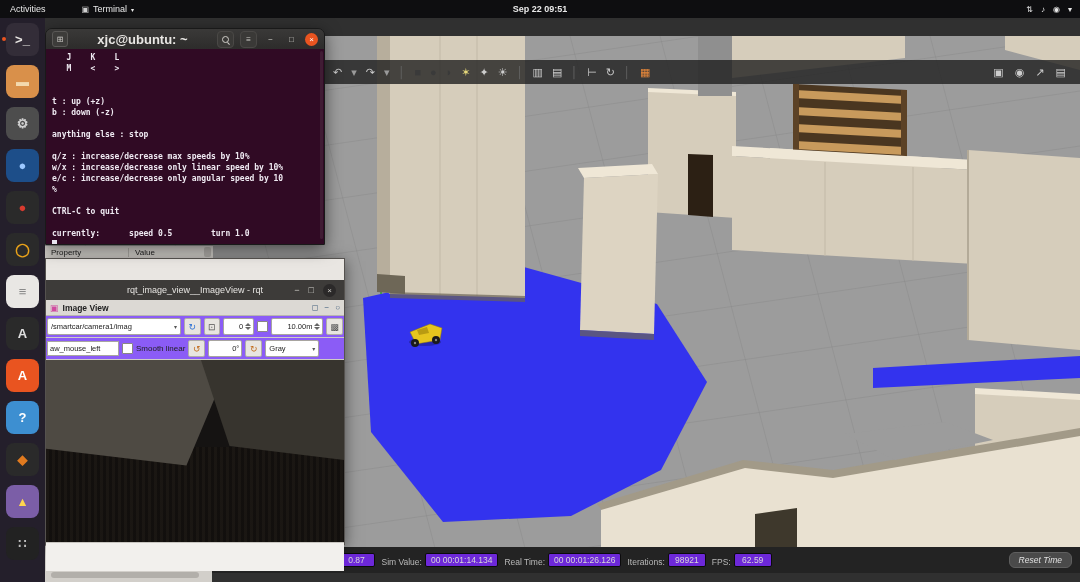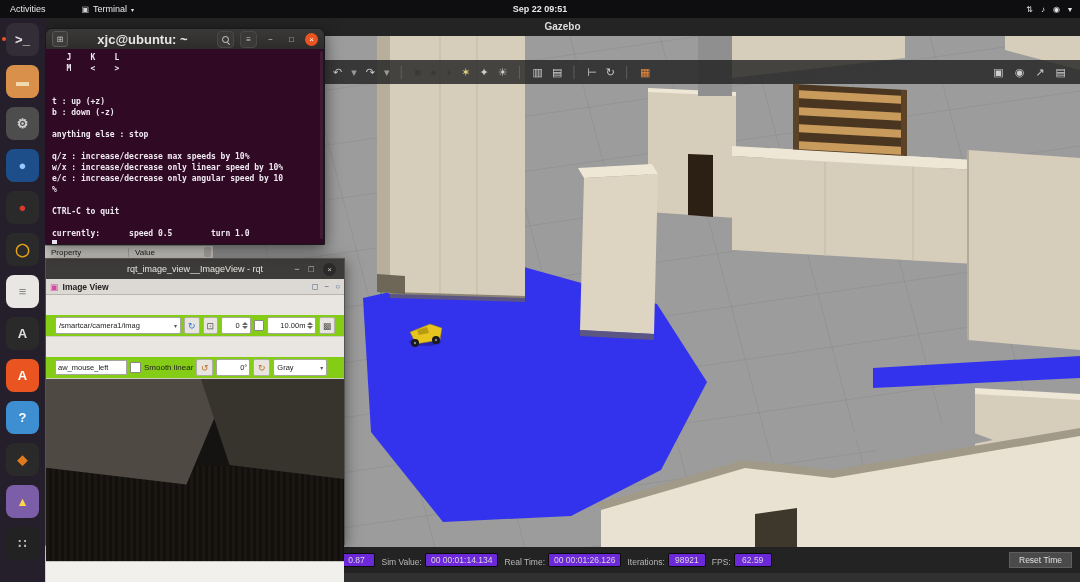--- a/index.html
+++ b/index.html
@@ -39,41 +39,41 @@
   .gz-tb-item{display:inline-block;line-height:24px;}
   .gz-tb-right{position:absolute;right:14px;top:0;height:24px;display:flex;gap:11px;align-items:center;}
   
   .gz-status{position:absolute;left:167px;top:529px;width:868px;height:26px;background:#232323;color:#b9b9b9;
              display:flex;align-items:center;font-size:8.5px;gap:5px;padding:0 8px;box-sizing:border-box;z-index:6;}
   .st-ctrl{color:#cfcfcf;font-size:9px;padding:0 2px;}
   .st-steps{display:flex;align-items:center;gap:2px;margin-right:4px;}
   .st-fields{display:flex;align-items:center;gap:6px;flex:1;}
   .st-field{display:flex;align-items:flex-end;gap:3px;white-space:nowrap;}
   .st-box{background:#6d28d9;border:1px solid #0b0b0b;color:#d8d8d8;padding:1px 5px;border-radius:2px;min-width:26px;text-align:center;}
-  .st-reset{background:#4a4a4a;border:1px solid #5f5f5f;color:#e0e0e0;border-radius:0;padding:2px 9px;font-size:8.5px;white-space:nowrap;}
+  .st-reset{background:#4a4a4a;border:1px solid #5f5f5f;color:#e0e0e0;border-radius:6px;padding:2px 9px;font-size:8.5px;white-space:nowrap;font-style:italic;}
   
   .gz-prop{position:absolute;left:0;top:228px;width:168px;height:12px;background:#d8d5d0;border-bottom:1px solid #a9a6a1;
            color:#222;font-size:8px;display:flex;align-items:center;z-index:4;}
   .gz-prop .p1{padding-left:6px;width:84px;border-right:1px solid #b5b2ad;box-sizing:border-box;}
   .gz-prop .p2{padding-left:6px;flex:1;}
   .gz-prop .sb{width:7px;height:10px;background:#b8b5b0;border-radius:2px;margin-right:2px;}
   .gz-leftpanel{position:absolute;left:0;top:527px;width:167px;height:37px;background:#d2cfca;border-top:1px solid #8d8a85;z-index:4;}
   .gz-leftpanel .hsb{position:absolute;left:6px;bottom:5px;width:148px;height:6px;background:#b2afaa;border-radius:3px;}
   
   .rqt{position:absolute;left:45px;top:258px;width:300px;height:287px;background:#e9e6e2;border:1px solid #55524f;
        box-sizing:border-box;z-index:30;box-shadow:0 3px 14px rgba(0,0,0,.5);}
-  .rqt-titlebar{height:20px;background:#3d3b39;color:#e6e4e1;font-size:9px;display:flex;align-items:center;position:relative;}
+  .rqt-titlebar{height:20px;background:#3d3b39;color:#e6e4e1;font-size:9px;display:flex;align-items:center;position:relative;margin-top:21px;}
   .rqt-title-text{position:absolute;left:50%;transform:translateX(-50%);white-space:nowrap;}
   .rqt-ctrls{margin-left:auto;display:flex;gap:9px;align-items:center;padding-right:8px;color:#cfcdc9;font-size:9px;}
   .rqt-close-circ{width:13px;height:13px;border-radius:50%;background:#2b2929;display:flex;align-items:center;justify-content:center;font-size:8px;}
   .rqt-plugbar{height:15px;background:#dcd9d4;border-bottom:1px solid #b8b5b0;display:flex;align-items:center;font-size:8.5px;color:#222;gap:4px;padding:0 4px;}
   .plug-ic{color:#d04ba0;font-size:9px;}
   .plug-title{font-weight:bold;}
   .plug-btns{margin-left:auto;display:flex;gap:6px;color:#44617e;font-size:8px;align-items:center;}
-  .rqt-tb{height:21px;background:#84cc16;display:flex;align-items:center;gap:3px;padding:0 9px;font-size:8px;color:#222;border-bottom:1px solid #cfccc7;margin-top:20px;}
+  .rqt-tb{height:21px;background:#8b5cf6;display:flex;align-items:center;gap:3px;padding:0 1px;font-size:8px;color:#222;border-bottom:1px solid #cfccc7;}
   .combo{height:15px;background:#ffffff;border:1px solid #a8a5a0;border-radius:2px;display:flex;align-items:center;
          padding:0 3px;gap:3px;font-size:7.5px;white-space:nowrap;overflow:hidden;}
   .combo .caret{margin-left:auto;font-size:6px;color:#555;}
   .combo.topic{width:130px;}
   .combo.small{width:46px;}
   .sq-btn{width:15px;height:15px;background:#e8e5e0;border:1px solid #b0ada8;border-radius:2px;display:flex;
           align-items:center;justify-content:center;font-size:9px;color:#555;}
   .sq-btn.blue{color:#2a6fd4;}
   .sq-btn.orange{color:#c06a1a;}
   .spin{height:15px;background:#fff;border:1px solid #a8a5a0;border-radius:2px;display:flex;align-items:center;
@@ -118,21 +118,20 @@
   .term-line{white-space:pre;height:11px;}
   .term-cursor{display:inline-block;width:5px;height:9px;background:#e8e4ef;margin-top:1px;}
   .term-scroll{position:absolute;right:1px;top:2px;width:3px;height:188px;background:#47243c;border-radius:2px;opacity:.7;}
 </style>
 </head>
 <body>
 
 <div class="screen">
 
   <div class="gz">
-    <div class="gz-titlebar">Gazebo</div>
 
     <svg class="scene" viewBox="0 0 1035 512">
       <rect class="floor" x="0" y="0" width="1035" height="512"></rect>
       <g class="grid">
         <line x1="-60" y1="512" x2="-195" y2="0"></line>
           <line x1="30" y1="512" x2="-105" y2="0"></line>
         <line x1="120" y1="512" x2="-15" y2="0"></line>
           <line x1="210" y1="512" x2="75" y2="0"></line>
         <line x1="300" y1="512" x2="165" y2="0"></line>
           <line x1="390" y1="512" x2="255" y2="0"></line>

